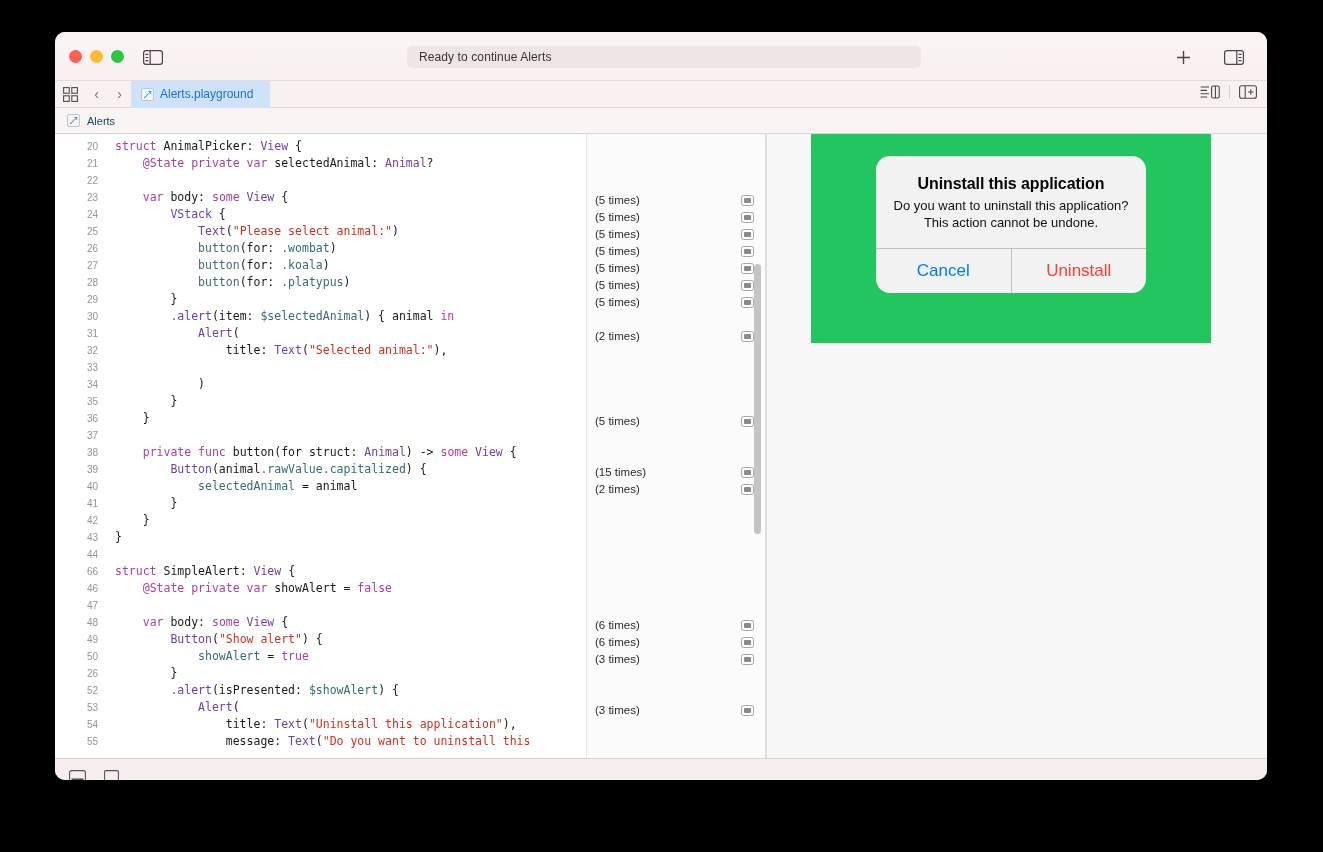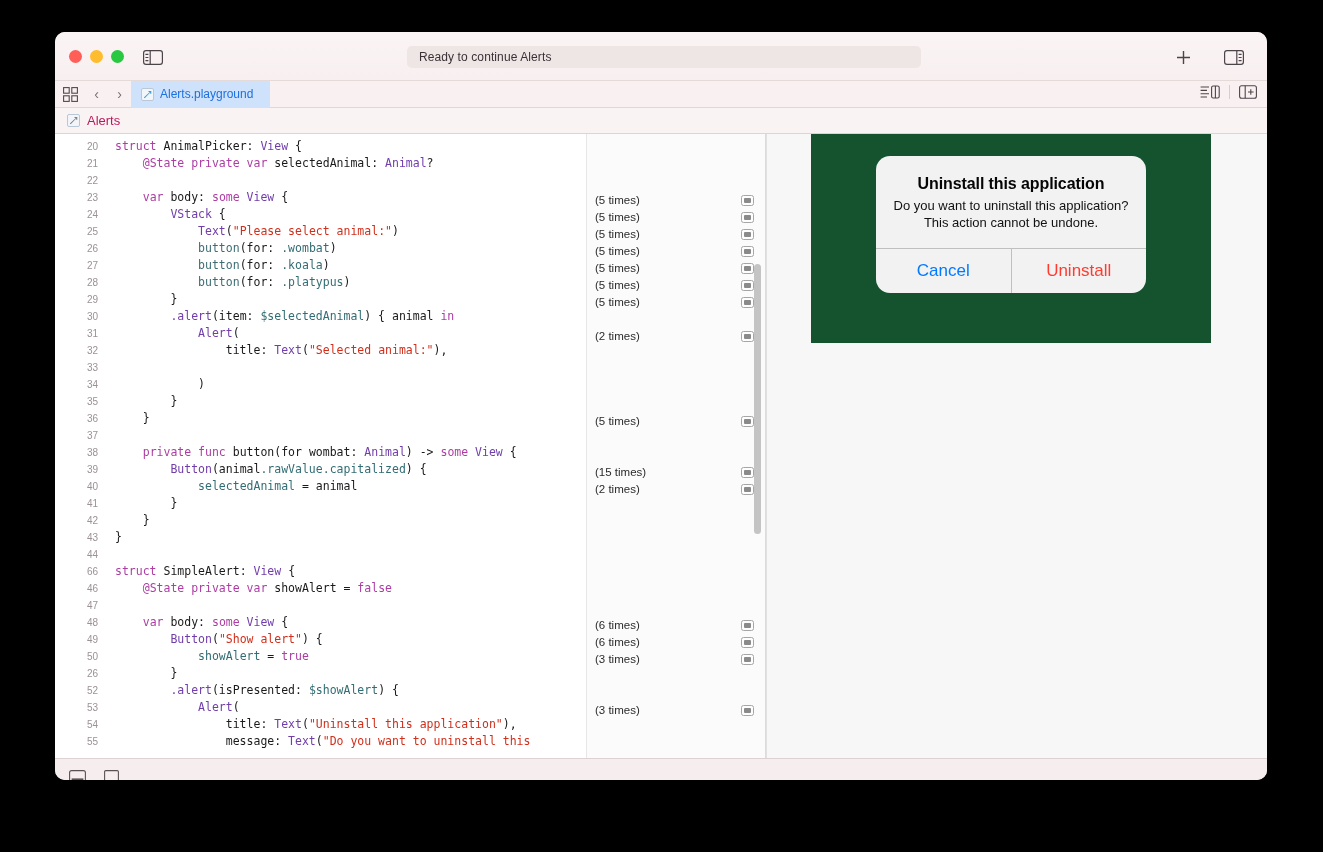--- a/index.html
+++ b/index.html
@@ -86,21 +86,21 @@
   .tb-div { width: 1px; height: 14px; background: #d8cccc; }
 
   
   .breadcrumb {
     height: 26px;
     background: #faf3f3;
     border-bottom: 1px solid #ded4d4;
     display: flex; align-items: center;
     padding-left: 12px; gap: 7px;
   }
-  .bc-label { font-size: 13px; color: #be185d; }
+  .bc-label { font-size: 11px; color: #0c4a6e; }
 
   
   .main {
     position: relative;
     height: 624px;
     display: flex;
     background: #ffffff;
   }
 
   
@@ -184,21 +184,21 @@
   .preview-pane {
     position: relative;
     flex: 1;
     background: #f7f7f7;
     border-left: 1px solid #e0e0e0;
   }
   .device {
     position: absolute;
     left: 44px; top: 0px;
     width: 400px; height: 209px;
-    background: #14532d;
+    background: #22c55e;
   }
   .ios-alert {
     position: absolute;
     left: 50%; transform: translateX(-50%);
     top: 22px;
     width: 270px;
     background: #f2f2f2;
     border-radius: 14px;
     overflow: hidden;
   }
@@ -345,21 +345,21 @@
             <div class="code-line"><div class="gutter">28</div><div class="foldbar on"></div><div class="code-text"><span class="pl">            </span><span class="fn">button</span><span class="pl">(for: </span><span class="pr">.platypus</span><span class="pl">)</span></div></div>
             <div class="code-line"><div class="gutter">29</div><div class="foldbar on"></div><div class="code-text"><span class="pl">        }</span></div></div>
             <div class="code-line"><div class="gutter">30</div><div class="foldbar on"></div><div class="code-text"><span class="pl">        </span><span class="ty">.alert</span><span class="pl">(item: </span><span class="pr">$selectedAnimal</span><span class="pl">) { animal </span><span class="k">in</span></div></div>
             <div class="code-line"><div class="gutter">31</div><div class="foldbar on"></div><div class="code-text"><span class="pl">            </span><span class="ty">Alert</span><span class="pl">(</span></div></div>
             <div class="code-line"><div class="gutter">32</div><div class="foldbar on"></div><div class="code-text"><span class="pl">                title: </span><span class="ty">Text</span><span class="pl">(</span><span class="st">"Selected animal:"</span><span class="pl">),</span></div></div>
             <div class="code-line"><div class="gutter">33</div><div class="foldbar on"></div></div>
             <div class="code-line"><div class="gutter">34</div><div class="foldbar on"></div><div class="code-text"><span class="pl">            )</span></div></div>
             <div class="code-line"><div class="gutter">35</div><div class="foldbar on"></div><div class="code-text"><span class="pl">        }</span></div></div>
             <div class="code-line"><div class="gutter">36</div><div class="foldbar on"></div><div class="code-text"><span class="pl">    }</span></div></div>
             <div class="code-line"><div class="gutter">37</div><div class="foldbar on"></div><div class="code-text"></div></div>
-            <div class="code-line"><div class="gutter">38</div><div class="foldbar on"></div><div class="code-text"><span class="pl">    </span><span class="k">private func </span><span class="pl">button(for wombat: </span><span class="ty">Animal</span><span class="pl">) -&gt; </span><span class="k">some </span><span class="ty">View</span><span class="pl"> {</span></div></div>
+            <div class="code-line"><div class="gutter">38</div><div class="foldbar on"></div><div class="code-text"><span class="pl">    </span><span class="k">private func </span><span class="pl">button(for struct: </span><span class="ty">Animal</span><span class="pl">) -&gt; </span><span class="k">some </span><span class="ty">View</span><span class="pl"> {</span></div></div>
             <div class="code-line"><div class="gutter">39</div><div class="foldbar on"></div><div class="code-text"><span class="pl">        </span><span class="ty">Button</span><span class="pl">(animal</span><span class="pr">.rawValue</span><span class="pr">.capitalized</span><span class="pl">) {</span></div></div>
             <div class="code-line"><div class="gutter">40</div><div class="foldbar on"></div><div class="code-text"><span class="pl">            </span><span class="pr">selectedAnimal</span><span class="pl"> = animal</span></div></div>
             <div class="code-line"><div class="gutter">41</div><div class="foldbar on"></div><div class="code-text"><span class="pl">        }</span></div></div>
             <div class="code-line"><div class="gutter">42</div><div class="foldbar on"></div><div class="code-text"><span class="pl">    }</span></div></div>
             <div class="code-line"><div class="gutter">43</div><div class="foldbar on"></div><div class="code-text"><span class="pl">}</span></div></div>
             <div class="code-line"><div class="gutter">44</div><div class="foldbar"></div><div class="code-text"></div></div>
             <div class="code-line"><div class="gutter">66</div><div class="foldbar on"></div><div class="code-text"><span class="k">struct </span><span class="pl">SimpleAlert</span><span class="pl">: </span><span class="ty">View</span><span class="pl"> {</span></div></div>
             <div class="code-line"><div class="gutter">46</div><div class="foldbar on"></div><div class="code-text"><span class="pl">    </span><span class="k">@State private var </span><span class="pl">showAlert = </span><span class="k">false</span></div></div>
             <div class="code-line"><div class="gutter">47</div><div class="foldbar on"></div><div class="code-text"></div></div>
             <div class="code-line"><div class="gutter">48</div><div class="foldbar on"></div><div class="code-text"><span class="pl">    </span><span class="k">var </span><span class="pl">body: </span><span class="k">some </span><span class="ty">View</span><span class="pl"> {</span></div></div>

